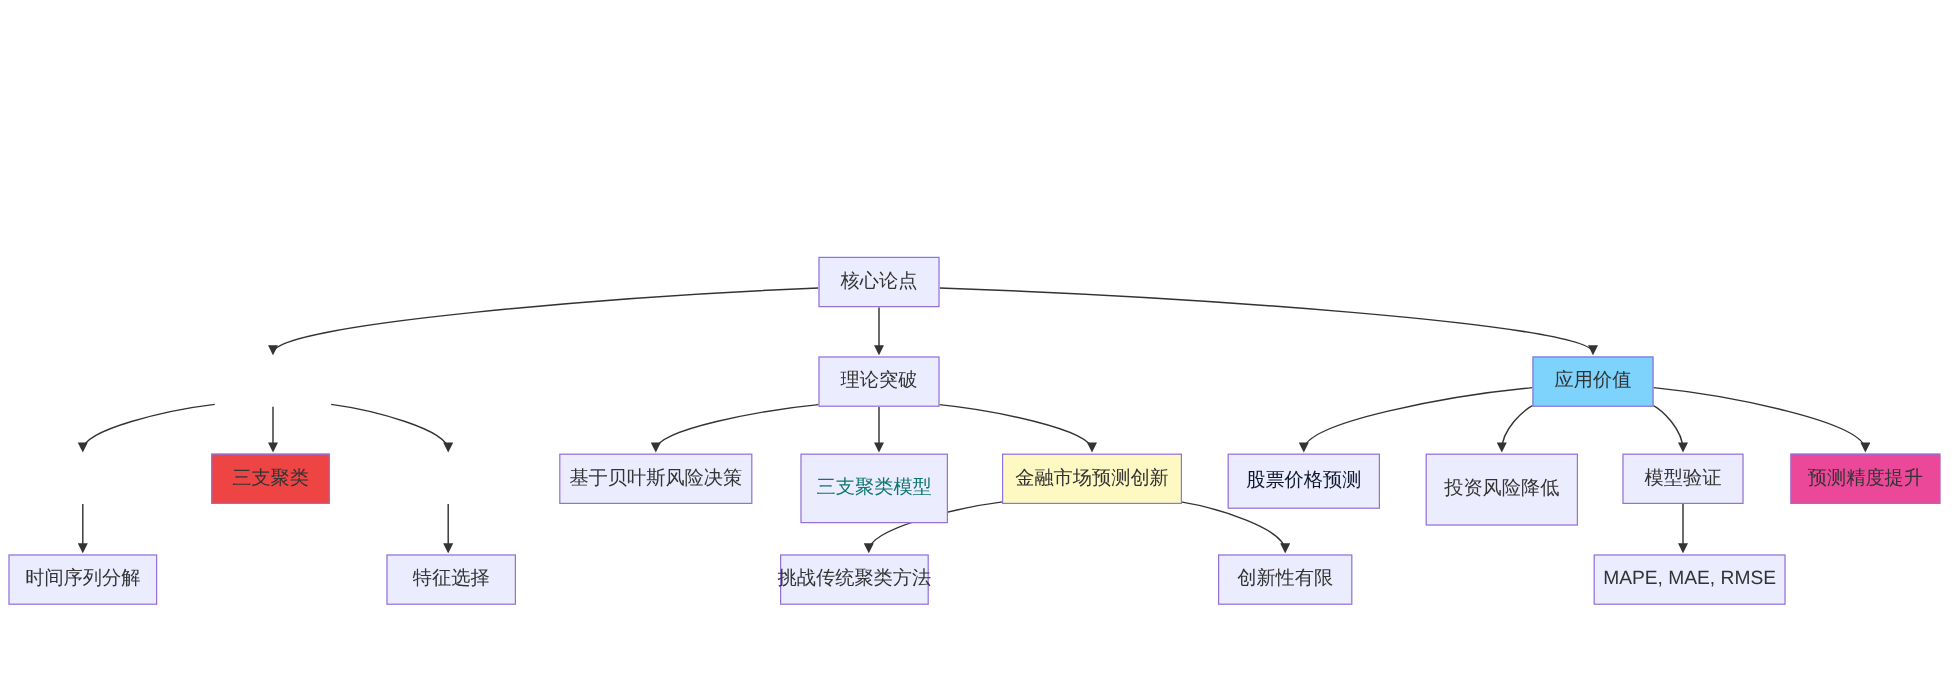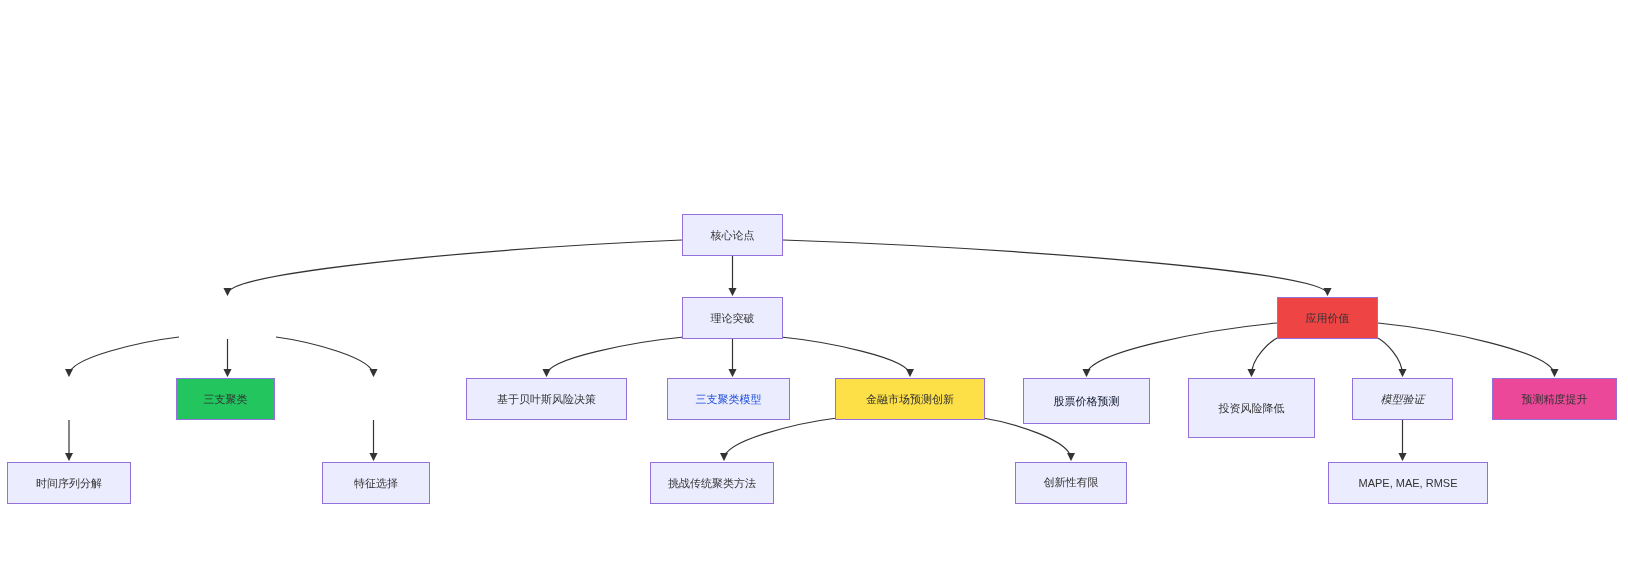--- a/index.html
+++ b/index.html
@@ -19,21 +19,21 @@
     left: 0; top: 0;
     width: 1628px; height: 576px;
   }
   #node-layer { position: absolute; left: 0; top: 0; width: 100%; height: 100%; }
   .node {
     position: absolute;
     box-sizing: border-box;
     display: flex;
     align-items: center;
     justify-content: center;
-    font-size: 11px;
+    font-size: 16px;
     line-height: 1;
     white-space: nowrap;
     text-align: center;
   }
   .edge { fill: none; }
 </style>
 </head>
 <body>
 
 <div class="canvas" style="background: rgb(255, 255, 255);">
@@ -60,28 +60,28 @@
         <path d="M 69 420 L 69 459" class="edge" stroke="#333333" stroke-width="1.2" marker-end="url(#arrowhead)"></path>
         <path d="M 373.5 420 L 373.5 459" class="edge" stroke="#333333" stroke-width="1.2" marker-end="url(#arrowhead)"></path>
         <path d="M 837 418 C 797.45 422.92, 724 440.55, 724 459" class="edge" stroke="#333333" stroke-width="1.2" marker-end="url(#arrowhead)"></path>
         <path d="M 983 418 C 1013.8 422.92, 1071 440.55, 1071 459" class="edge" stroke="#333333" stroke-width="1.2" marker-end="url(#arrowhead)"></path>
         <path d="M 1402.5 420 L 1402.5 459" class="edge" stroke="#333333" stroke-width="1.2" marker-end="url(#arrowhead)"></path>
       </g>
   </svg>
   <div id="node-layer">
       <div class="node" style="left: 682px; top: 214px; width: 101px; height: 42px; background: rgb(236, 236, 255); border: 1px solid rgb(147, 112, 219); color: rgb(51, 51, 51);">核心论点</div>
       <div class="node" style="left: 682px; top: 297px; width: 101px; height: 42px; background: rgb(236, 236, 255); border: 1px solid rgb(147, 112, 219); color: rgb(51, 51, 51);">理论突破</div>
-      <div class="node" style="left: 1277px; top: 297px; width: 101px; height: 42px; background: #ef4444; border: 1px solid rgb(147, 112, 219); color: rgb(51, 51, 51);">应用价值</div>
-      <div class="node" style="left: 176px; top: 378px; width: 99px; height: 42px; background: #22c55e; border: 1px solid rgb(147, 112, 219); color: rgb(51, 51, 51);">三支聚类</div>
+      <div class="node" style="left: 1277px; top: 297px; width: 101px; height: 42px; background: #7dd3fc; border: 1px solid rgb(147, 112, 219); color: rgb(51, 51, 51);">应用价值</div>
+      <div class="node" style="left: 176px; top: 378px; width: 99px; height: 42px; background: #ef4444; border: 1px solid rgb(147, 112, 219); color: rgb(51, 51, 51);">三支聚类</div>
       <div class="node" style="left: 466px; top: 378px; width: 161px; height: 42px; background: rgb(236, 236, 255); border: 1px solid rgb(147, 112, 219); color: rgb(51, 51, 51);">基于贝叶斯风险决策</div>
-      <div class="node" style="left: 667px; top: 378px; width: 123px; height: 42px; background: rgb(236, 236, 255); border: 1px solid rgb(147, 112, 219); color: #1d4ed8;">三支聚类模型</div>
-      <div class="node" style="left: 835px; top: 378px; width: 150px; height: 42px; background: #fde047; border: 1px solid rgb(147, 112, 219); color: rgb(51, 51, 51);">金融市场预测创新</div>
+      <div class="node" style="left: 667px; top: 378px; width: 123px; height: 58px; background: rgb(236, 236, 255); border: 1px solid rgb(147, 112, 219); color: #0f766e;">三支聚类模型</div>
+      <div class="node" style="left: 835px; top: 378px; width: 150px; height: 42px; background: #fef9c3; border: 1px solid rgb(147, 112, 219); color: rgb(51, 51, 51);">金融市场预测创新</div>
       <div class="node" style="left: 1023px; top: 378px; width: 127px; height: 46px; background: rgb(236, 236, 255); border: 1px solid rgb(147, 112, 219); color: #0f172a;">股票价格预测</div>
       <div class="node" style="left: 1188px; top: 378px; width: 127px; height: 60px; background: rgb(236, 236, 255); border: 1px solid rgb(147, 112, 219); color: rgb(51, 51, 51);">投资风险降低</div>
-      <div class="node" style="left: 1352px; top: 378px; width: 101px; height: 42px; background: rgb(236, 236, 255); border: 1px solid rgb(147, 112, 219); color: rgb(51, 51, 51); font-style: italic;">模型验证</div>
+      <div class="node" style="left: 1352px; top: 378px; width: 101px; height: 42px; background: rgb(236, 236, 255); border: 1px solid rgb(147, 112, 219); color: rgb(51, 51, 51);">模型验证</div>
       <div class="node" style="left: 1492px; top: 378px; width: 125px; height: 42px; background: #ec4899; border: 1px solid rgb(147, 112, 219); color: rgb(51, 51, 51);">预测精度提升</div>
       <div class="node" style="left: 7px; top: 462px; width: 124px; height: 42px; background: rgb(236, 236, 255); border: 1px solid rgb(147, 112, 219); color: rgb(51, 51, 51);">时间序列分解</div>
       <div class="node" style="left: 322px; top: 462px; width: 108px; height: 42px; background: rgb(236, 236, 255); border: 1px solid rgb(147, 112, 219); color: rgb(51, 51, 51);">特征选择</div>
       <div class="node" style="left: 650px; top: 462px; width: 124px; height: 42px; background: rgb(236, 236, 255); border: 1px solid rgb(147, 112, 219); color: rgb(51, 51, 51);">挑战传统聚类方法</div>
-      <div class="node" style="left: 1015px; top: 462px; width: 112px; height: 42px; background: rgb(236, 236, 255); border: 1px solid rgb(147, 112, 219); color: rgb(51, 51, 51); font-family: Liberation Mono, monospace;">创新性有限</div>
+      <div class="node" style="left: 1015px; top: 462px; width: 112px; height: 42px; background: rgb(236, 236, 255); border: 1px solid rgb(147, 112, 219); color: rgb(51, 51, 51);">创新性有限</div>
       <div class="node" style="left: 1328px; top: 462px; width: 160px; height: 42px; background: rgb(236, 236, 255); border: 1px solid rgb(147, 112, 219); color: rgb(51, 51, 51);">MAPE, MAE, RMSE</div>
     </div>
 </div>
 
 </body></html>

